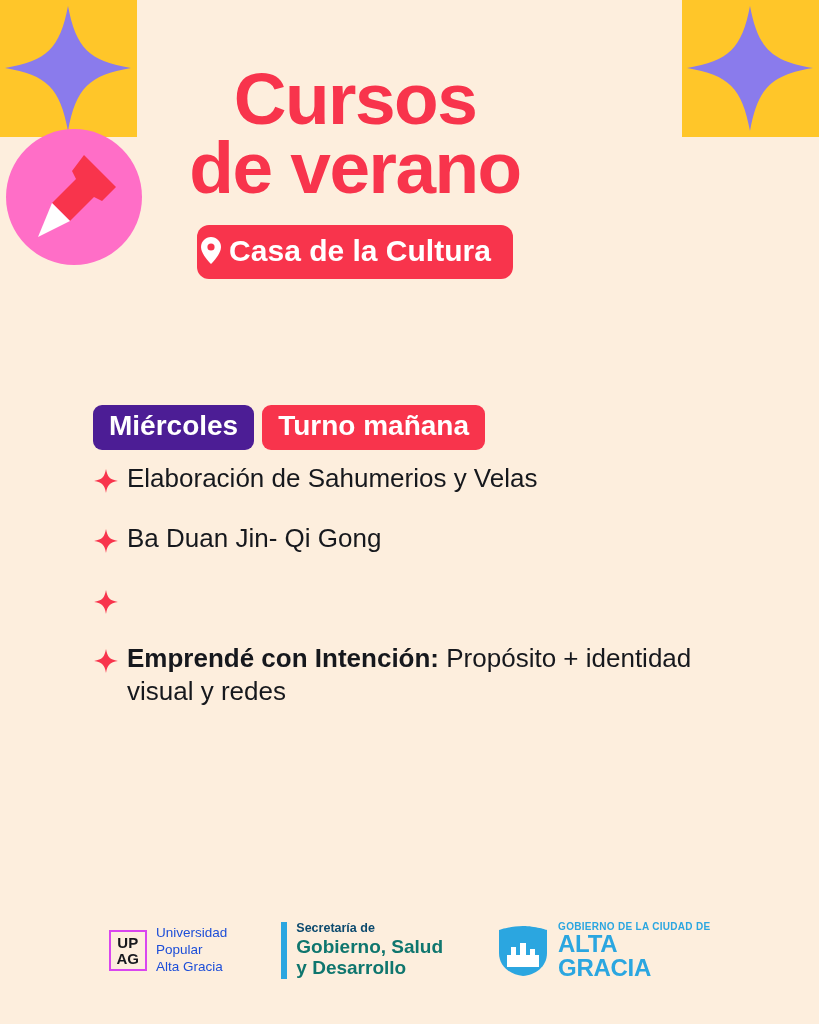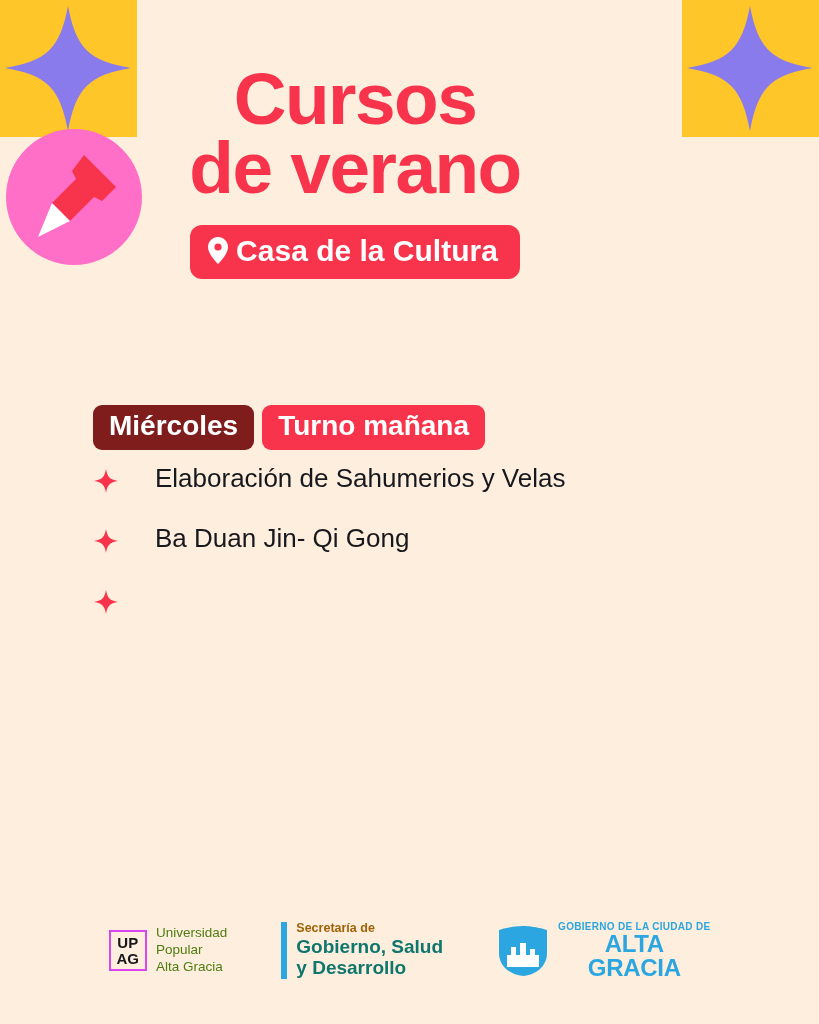--- a/index.html
+++ b/index.html
@@ -70,21 +70,21 @@
     letter-spacing: -1.5px;
     margin: 0;
   }
   .subtitle-pill {
     display: inline-flex;
     align-items: center;
     gap: 8px;
     background: #f8344c;
     color: #ffffff;
     border-radius: 12px;
-    padding: 9px 22px 11px 18px;
+    padding: 9px 22px 11px 4px;
     margin-top: 22px;
     font-size: 30px;
     font-weight: bold;
   }
   .subtitle-pill svg { flex: none; }
 
   
   .tags {
     position: absolute;
     left: 93px;
@@ -95,21 +95,21 @@
   }
   .tag {
     border-radius: 9px;
     font-size: 28px;
     font-weight: bold;
     padding: 6px 16px 8px 16px;
     line-height: 1.1;
     white-space: nowrap;
   }
   .tag-day {
-    background: #7f1d1d;
+    background: #4c1d95;
     color: #ffffff;
   }
   .tag-shift {
     background: #f8344c;
     color: #ffffff;
   }
 
   
   .list {
     position: absolute;
@@ -125,21 +125,20 @@
   .list-item .star {
     flex: none;
     width: 26px;
     margin-top: 6px;
     margin-right: 8px;
   }
   .list-text {
     font-size: 26px;
     color: #16181d;
     line-height: 1.28;
-    margin-left: 28px;
   }
   .list-text .strong { font-weight: bold; }
 
   
   .footer {
     position: absolute;
     left: 0;
     bottom: 44px;
     width: 819px;
     display: flex;
@@ -157,48 +156,47 @@
     padding: 3px 6px;
     font-size: 15px;
     font-weight: bold;
     line-height: 1.05;
     color: #16181d;
     text-align: center;
   }
   .upag-text {
     font-size: 13.5px;
     line-height: 1.25;
-    color: #4d7c0f;
+    color: #1d4ed8;
   }
   .logo-secretaria {
     display: flex;
     align-items: stretch;
     gap: 9px;
   }
   .sec-bar {
     width: 6px;
     background: #2ba6e0;
   }
   .sec-small {
     font-size: 12.5px;
-    color: #a16207;
+    color: #0c4a6e;
     font-weight: bold;
     line-height: 1.1;
   }
   .sec-big {
     font-size: 19px;
     color: #0f766e;
     font-weight: bold;
     line-height: 1.12;
   }
   .logo-gracia {
     display: flex;
     align-items: center;
     gap: 9px;
-    text-align: center;
   }
   .gracia-text-small {
     font-size: 10px;
     color: #2ba6e0;
     font-weight: bold;
     letter-spacing: 0.3px;
     line-height: 1.1;
   }
   .gracia-text-big {
     font-size: 24px;
@@ -262,20 +260,26 @@
     </svg>
     <div class="list-text">Ba Duan Jin- Qi Gong</div>
   </div>
 
   <div class="list-item">
     <svg class="star" viewBox="0 0 24 24">
       <path d="M12 1 C13.4 8.6 15.4 10.6 23 12 C15.4 13.4 13.4 15.4 12 23 C10.6 15.4 8.6 13.4 1 12 C8.6 10.6 10.6 8.6 12 1 Z" fill="#f8344c"></path>
     </svg>
   </div>
 
+  <div class="list-item">
+    <svg class="star" viewBox="0 0 24 24">
+      <path d="M12 1 C13.4 8.6 15.4 10.6 23 12 C15.4 13.4 13.4 15.4 12 23 C10.6 15.4 8.6 13.4 1 12 C8.6 10.6 10.6 8.6 12 1 Z" fill="#f8344c"></path>
+    </svg>
+    <div class="list-text"><span class="strong">Emprendé con Intención:</span><span> Propósito + identidad visual y redes</span></div>
+  </div>
 
 </div>
 
 <div class="footer">
 
   <div class="logo-upag">
     <div class="upag-box">
       <div>UP</div>
       <div>AG</div>
     </div>

